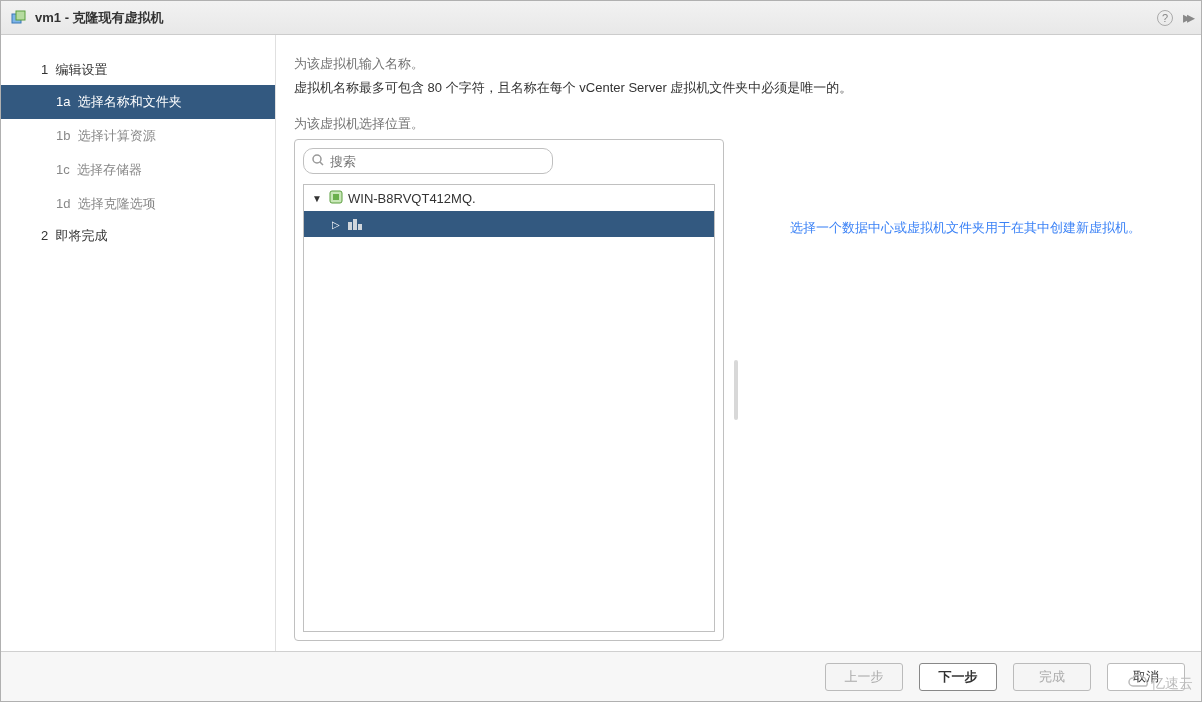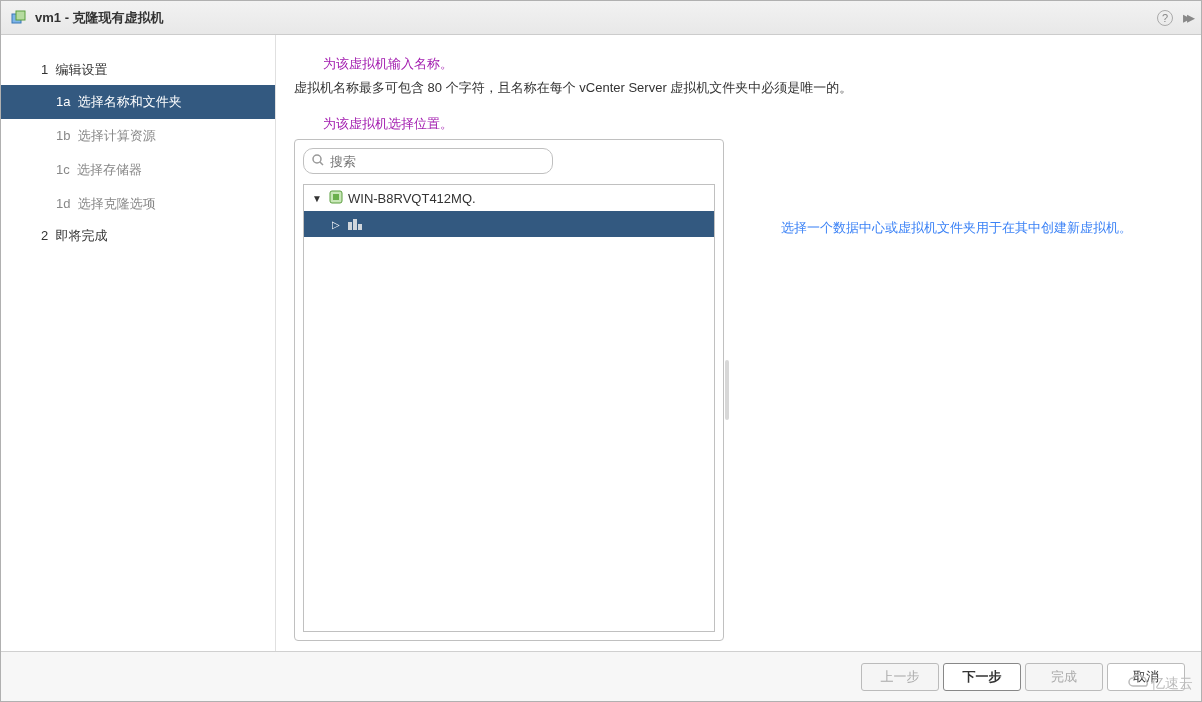--- a/index.html
+++ b/index.html
@@ -30,32 +30,32 @@
       width: 275px; border-right: 1px solid #e0e0e0; padding-top: 20px;
     }
     .step-header { padding: 6px 20px 6px 40px; font-weight: normal; color: #333; }
     .step-item {
       padding: 8px 20px 8px 55px; color: #888; cursor: pointer;
     }
     .step-item.active {
       background: #335980; color: #fff;
     }
     .main { flex: 1; padding: 20px 18px 10px 18px; display: flex; flex-direction: column; }
-    .label { margin-bottom: 6px; color: #a21caf; margin-left: 29px; }
+    .label { margin-bottom: 6px; color: #737373; }
     .name-row { position: relative; margin-bottom: 6px; }
     .name-input {
       width: 100%; height: 28px; border: 1px solid #aaa; padding: 4px 8px;
       font-size: 13px;
     }
     .annotation {
       position: absolute; left: 110px; top: 4px; color: #e00000;
       font-size: 15px; pointer-events: none; letter-spacing: 1px;
     }
     .hint { color: #333; margin-bottom: 18px; }
-    .location-row { display: flex; gap: 1px; flex: 1; min-height: 0;}
+    .location-row { display: flex; gap: 10px; flex: 1; min-height: 0;}
     .tree-panel {
       width: 430px; border: 1px solid #c0c0c0; border-radius: 4px;
       padding: 8px; display: flex; flex-direction: column;
     }
     .search-box {
       border: 1px solid #c0c0c0; border-radius: 10px; height: 26px;
       display: flex; align-items: center; padding: 0 8px; width: 250px;
       margin-bottom: 10px;
     }
     .search-icon { color: #999; margin-right: 6px; font-size: 13px; }
@@ -76,21 +76,21 @@
     .divider-handle {
       width: 4px; height: 60px; background: #d8d8d8; border-radius: 2px;
     }
     .info-panel {
       flex: 1; display: flex; align-items: flex-start; justify-content: center;
       padding-top: 80px;
     }
     .info-text { color: #3b82f6; }
     .footer {
       height: 50px; border-top: 1px solid #d0d0d0; display: flex;
-      align-items: center; justify-content: flex-end; padding: 0 16px; gap: 4px;
+      align-items: center; justify-content: flex-end; padding: 0 16px; gap: 16px;
       background: #f7f7f7;
     }
     .btn {
       min-width: 78px; height: 28px; border: 1px solid #bbb; background: #fff;
       border-radius: 3px; font-size: 13px; cursor: pointer; color: #333;
     }
     .btn.disabled { color: #aaa; background: #f5f5f5; cursor: default; }
     .btn.primary { font-weight: bold; border-color: #888; }
     .watermark {
       position: absolute; right: 8px; bottom: 6px; color: #bbb;

